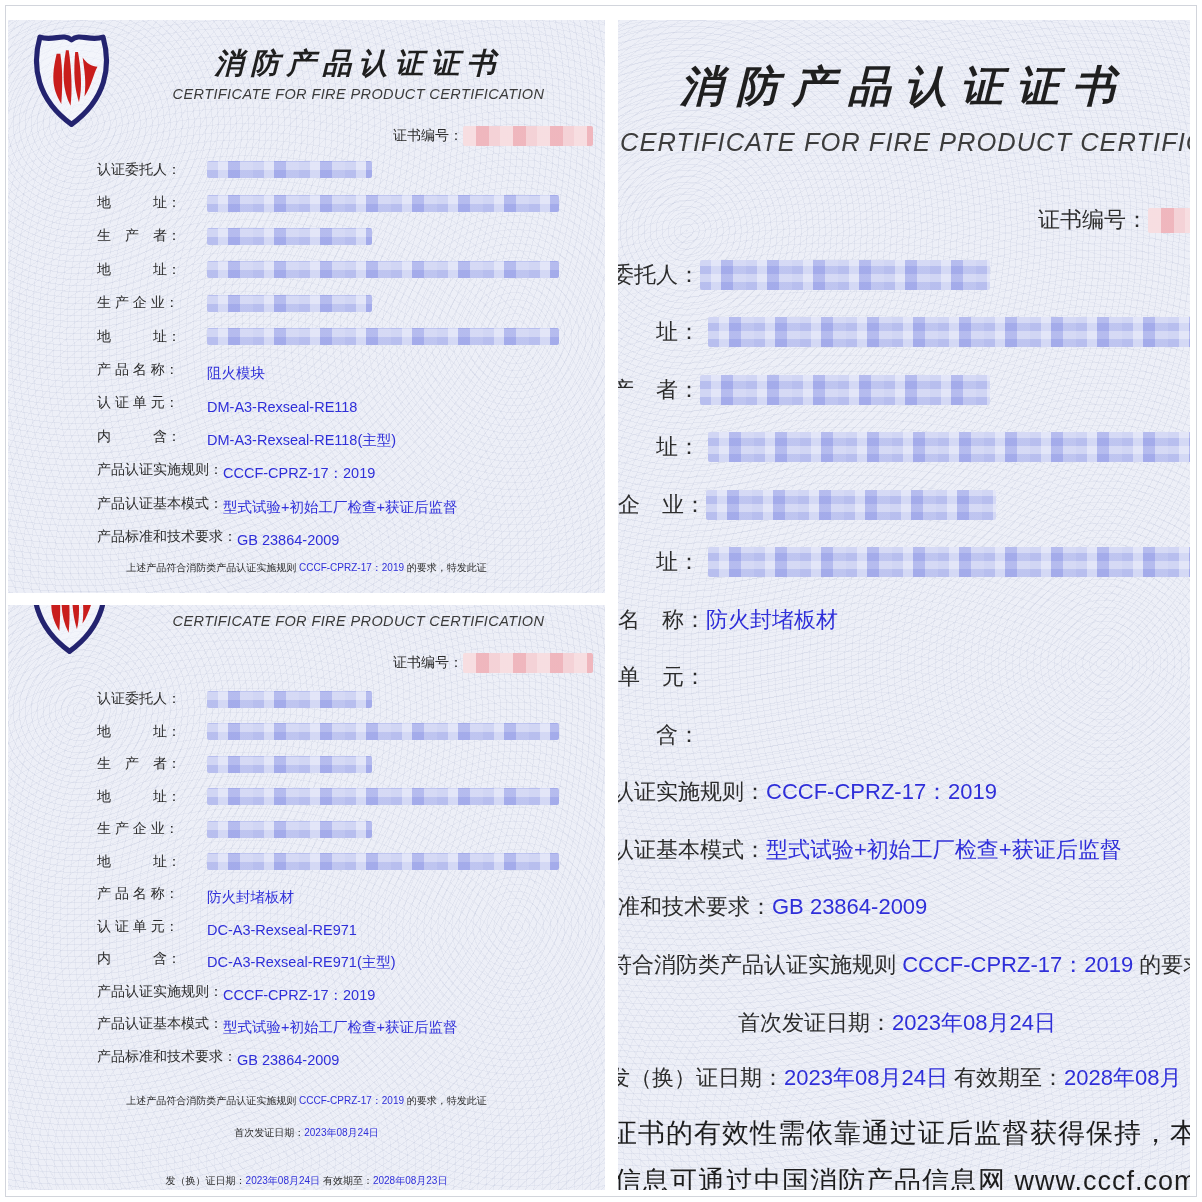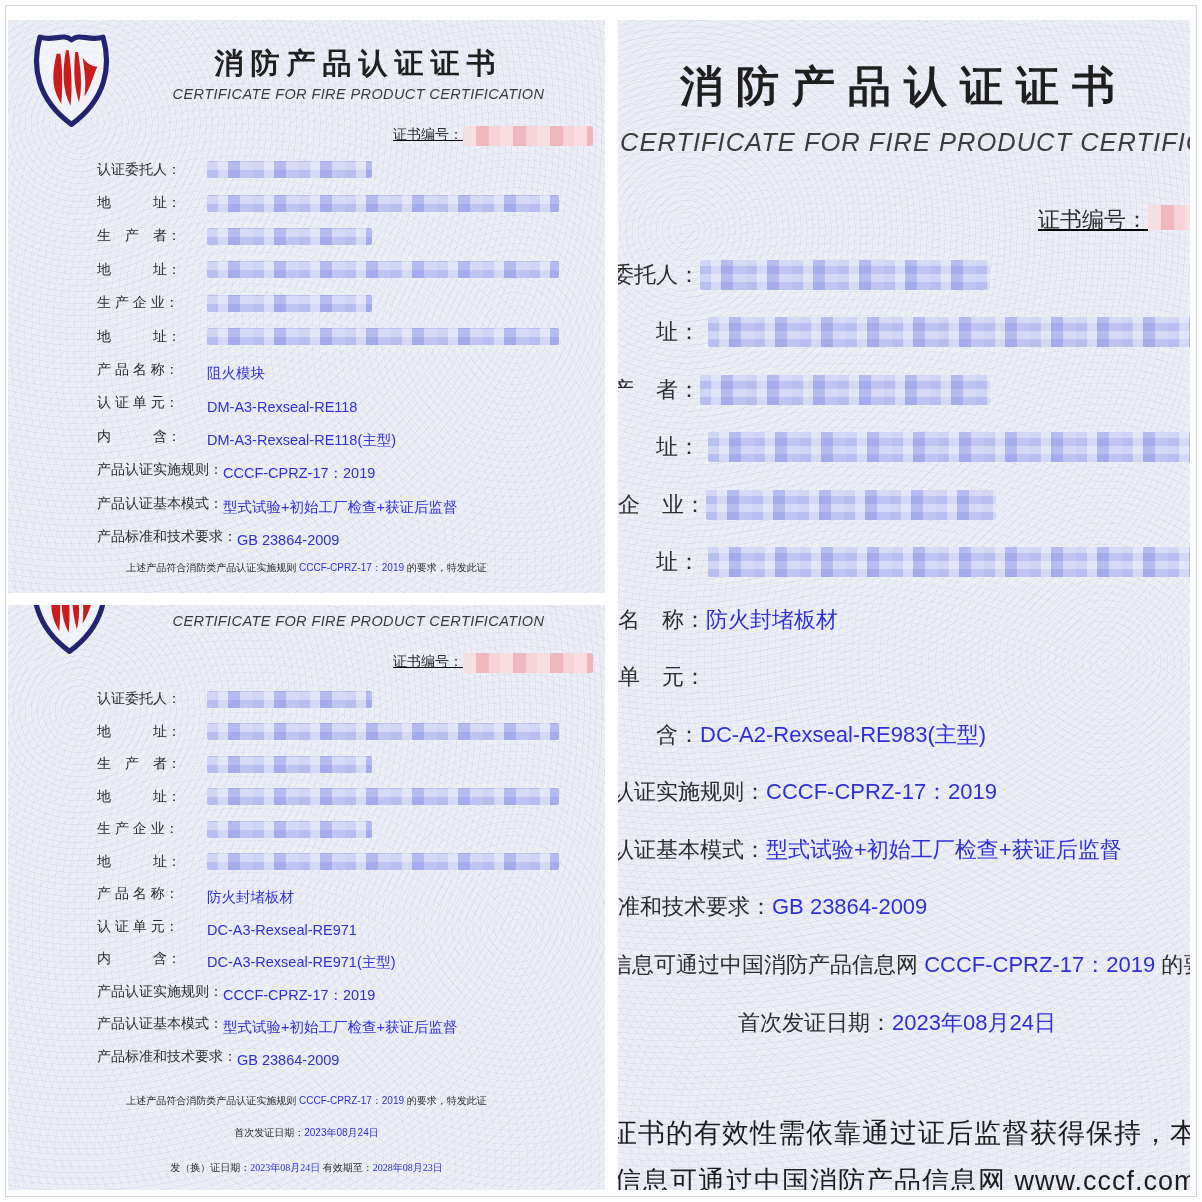--- a/index.html
+++ b/index.html
@@ -9,24 +9,24 @@
   .panel{position:absolute;overflow:hidden;background-color:#edeff7;
     background-image:
       repeating-radial-gradient(circle at 12% 18%, rgba(125,138,178,0.10) 0 1px, transparent 1px 6px),
       repeating-radial-gradient(circle at 85% 55%, rgba(125,138,178,0.08) 0 1px, transparent 1px 7px),
       repeating-radial-gradient(circle at 40% 95%, rgba(125,138,178,0.07) 0 1px, transparent 1px 8px);}
   #panel-tl{left:8px;top:20px;width:597px;height:573px;}
   #panel-bl{left:8px;top:605px;width:597px;height:585px;}
   #panel-r{left:618px;top:20px;width:572px;height:1170px;}
   .logo{position:absolute;width:95px;height:104px;}
   .title-cn{position:absolute;left:110px;right:6px;text-align:center;
-    font-size:29px;font-weight:600;color:#1f1f1f;letter-spacing:7px;white-space:nowrap;}
+    font-size:29px;font-weight:600;color:#1f1f1f;letter-spacing:7px;white-space:nowrap;font-style:italic;}
   .title-en{position:absolute;left:110px;right:6px;text-align:center;
     font-size:14.5px;color:#3a3a3a;letter-spacing:0.4px;white-space:nowrap;font-style:italic;}
-  .certno{position:absolute;display:flex;white-space:nowrap;text-decoration:underline;}
+  .certno{position:absolute;display:flex;align-items:center;white-space:nowrap;}
   .lbl{color:#2c2c2c;font-size:14px;white-space:pre;flex:0 0 auto;min-width:110px;}
   .val{color:#2f2fd9;font-size:14.5px;white-space:nowrap;margin-top:7px;}
   .rows{position:absolute;display:flex;flex-direction:column;}
   .row{display:flex;align-items:center;}
   #panel-tl .row{height:33.4px;}
   #panel-bl .row{height:32.5px;}
   .rd{display:inline-block;border-radius:2px;
     background:
       repeating-linear-gradient(90deg, rgba(255,255,255,0) 0 11px, rgba(255,255,255,0.40) 11px 21px,
         rgba(118,128,226,0.30) 21px 33px, rgba(255,255,255,0.10) 33px 46px),
@@ -190,21 +190,21 @@
         <span class="lbl">产品标准和技术要求：</span>
         <span class="val">GB 23864-2009</span>
       </div>
   </div>
   <div class="footer-line" style="top:489px;">
     <span>上述产品符合消防类产品认证实施规则 </span><span class="blue">CCCF-CPRZ-17：2019</span><span> 的要求，特发此证</span>
   </div>
   <div class="center-line" style="top:521px;">
     <span>首次发证日期：</span><span class="blue">2023年08月24日</span>
   </div>
-  <div class="center-line" style="top:556px;font-family:Liberation Serif, serif;">
+  <div class="center-line" style="top:569px;">
     <span>发（换）证日期：</span><span class="blue">2023年08月24日</span><span> 有效期至：</span><span class="blue">2028年08月23日</span>
   </div>
 </div>
 
 <div class="panel" id="panel-r">
   <div class="title-cn">消防产品认证证书</div>
   <div class="title-en">CERTIFICATE FOR FIRE PRODUCT CERTIFICATION</div>
   <div class="certno" style="top:185px;left:420px;">
     <span class="lbl-r">证书编号：</span>
     <span class="rd rd-pink rd-pk-r"></span>
@@ -236,36 +236,38 @@
     </div>
   <div class="rrow" style="top:585px;left:-88px;">
       <span class="lbl-r">产　品　名　称：</span>
       <span class="val-r">防火封堵板材</span>
     </div>
   <div class="rrow" style="top:642px;left:-88px;">
       <span class="lbl-r">认　证　单　元：</span>
     </div>
   <div class="rrow" style="top:700px;left:-50px;">
       <span class="lbl-r">内　　　含：</span>
-      <span class="val-r">DC-A2-Rexseal-RE983(主型)</span>
     </div>
   <div class="rrow" style="top:757px;left:-50px;">
       <span class="lbl-r">产品认证实施规则：</span>
       <span class="val-r">CCCF-CPRZ-17：2019</span>
     </div>
   <div class="rrow" style="top:815px;left:-50px;">
       <span class="lbl-r">产品认证基本模式：</span>
       <span class="val-r">型式试验+初始工厂检查+获证后监督</span>
     </div>
   <div class="rrow" style="top:872px;left:-66px;">
       <span class="lbl-r">产品标准和技术要求：</span>
       <span class="val-r">GB 23864-2009</span>
     </div>
 
   <div class="rfoot" style="top:930px;left:-8px;">
-    <span>信息可通过中国消防产品信息网 </span><span class="blue">CCCF-CPRZ-17：2019</span><span> 的要求</span>
+    <span>符合消防类产品认证实施规则 </span><span class="blue">CCCF-CPRZ-17：2019</span><span> 的要求</span>
   </div>
   <div class="rfoot" style="top:988px;left:120px;">
     <span>首次发证日期：</span><span class="blue">2023年08月24日</span>
+  </div>
+  <div class="rfoot" style="top:1043px;left:-10px;">
+    <span>发（换）证日期：</span><span class="blue">2023年08月24日</span><span> 有效期至：</span><span class="blue">2028年08月</span>
   </div>
   <div class="note" style="top:1095px;left:-8px;">证书的有效性需依靠通过证后监督获得保持，本证</div>
   <div class="note" style="top:1143px;left:-4px;">信息可通过中国消防产品信息网 www.cccf.com.</div>
 </div>
 
 </body></html>

